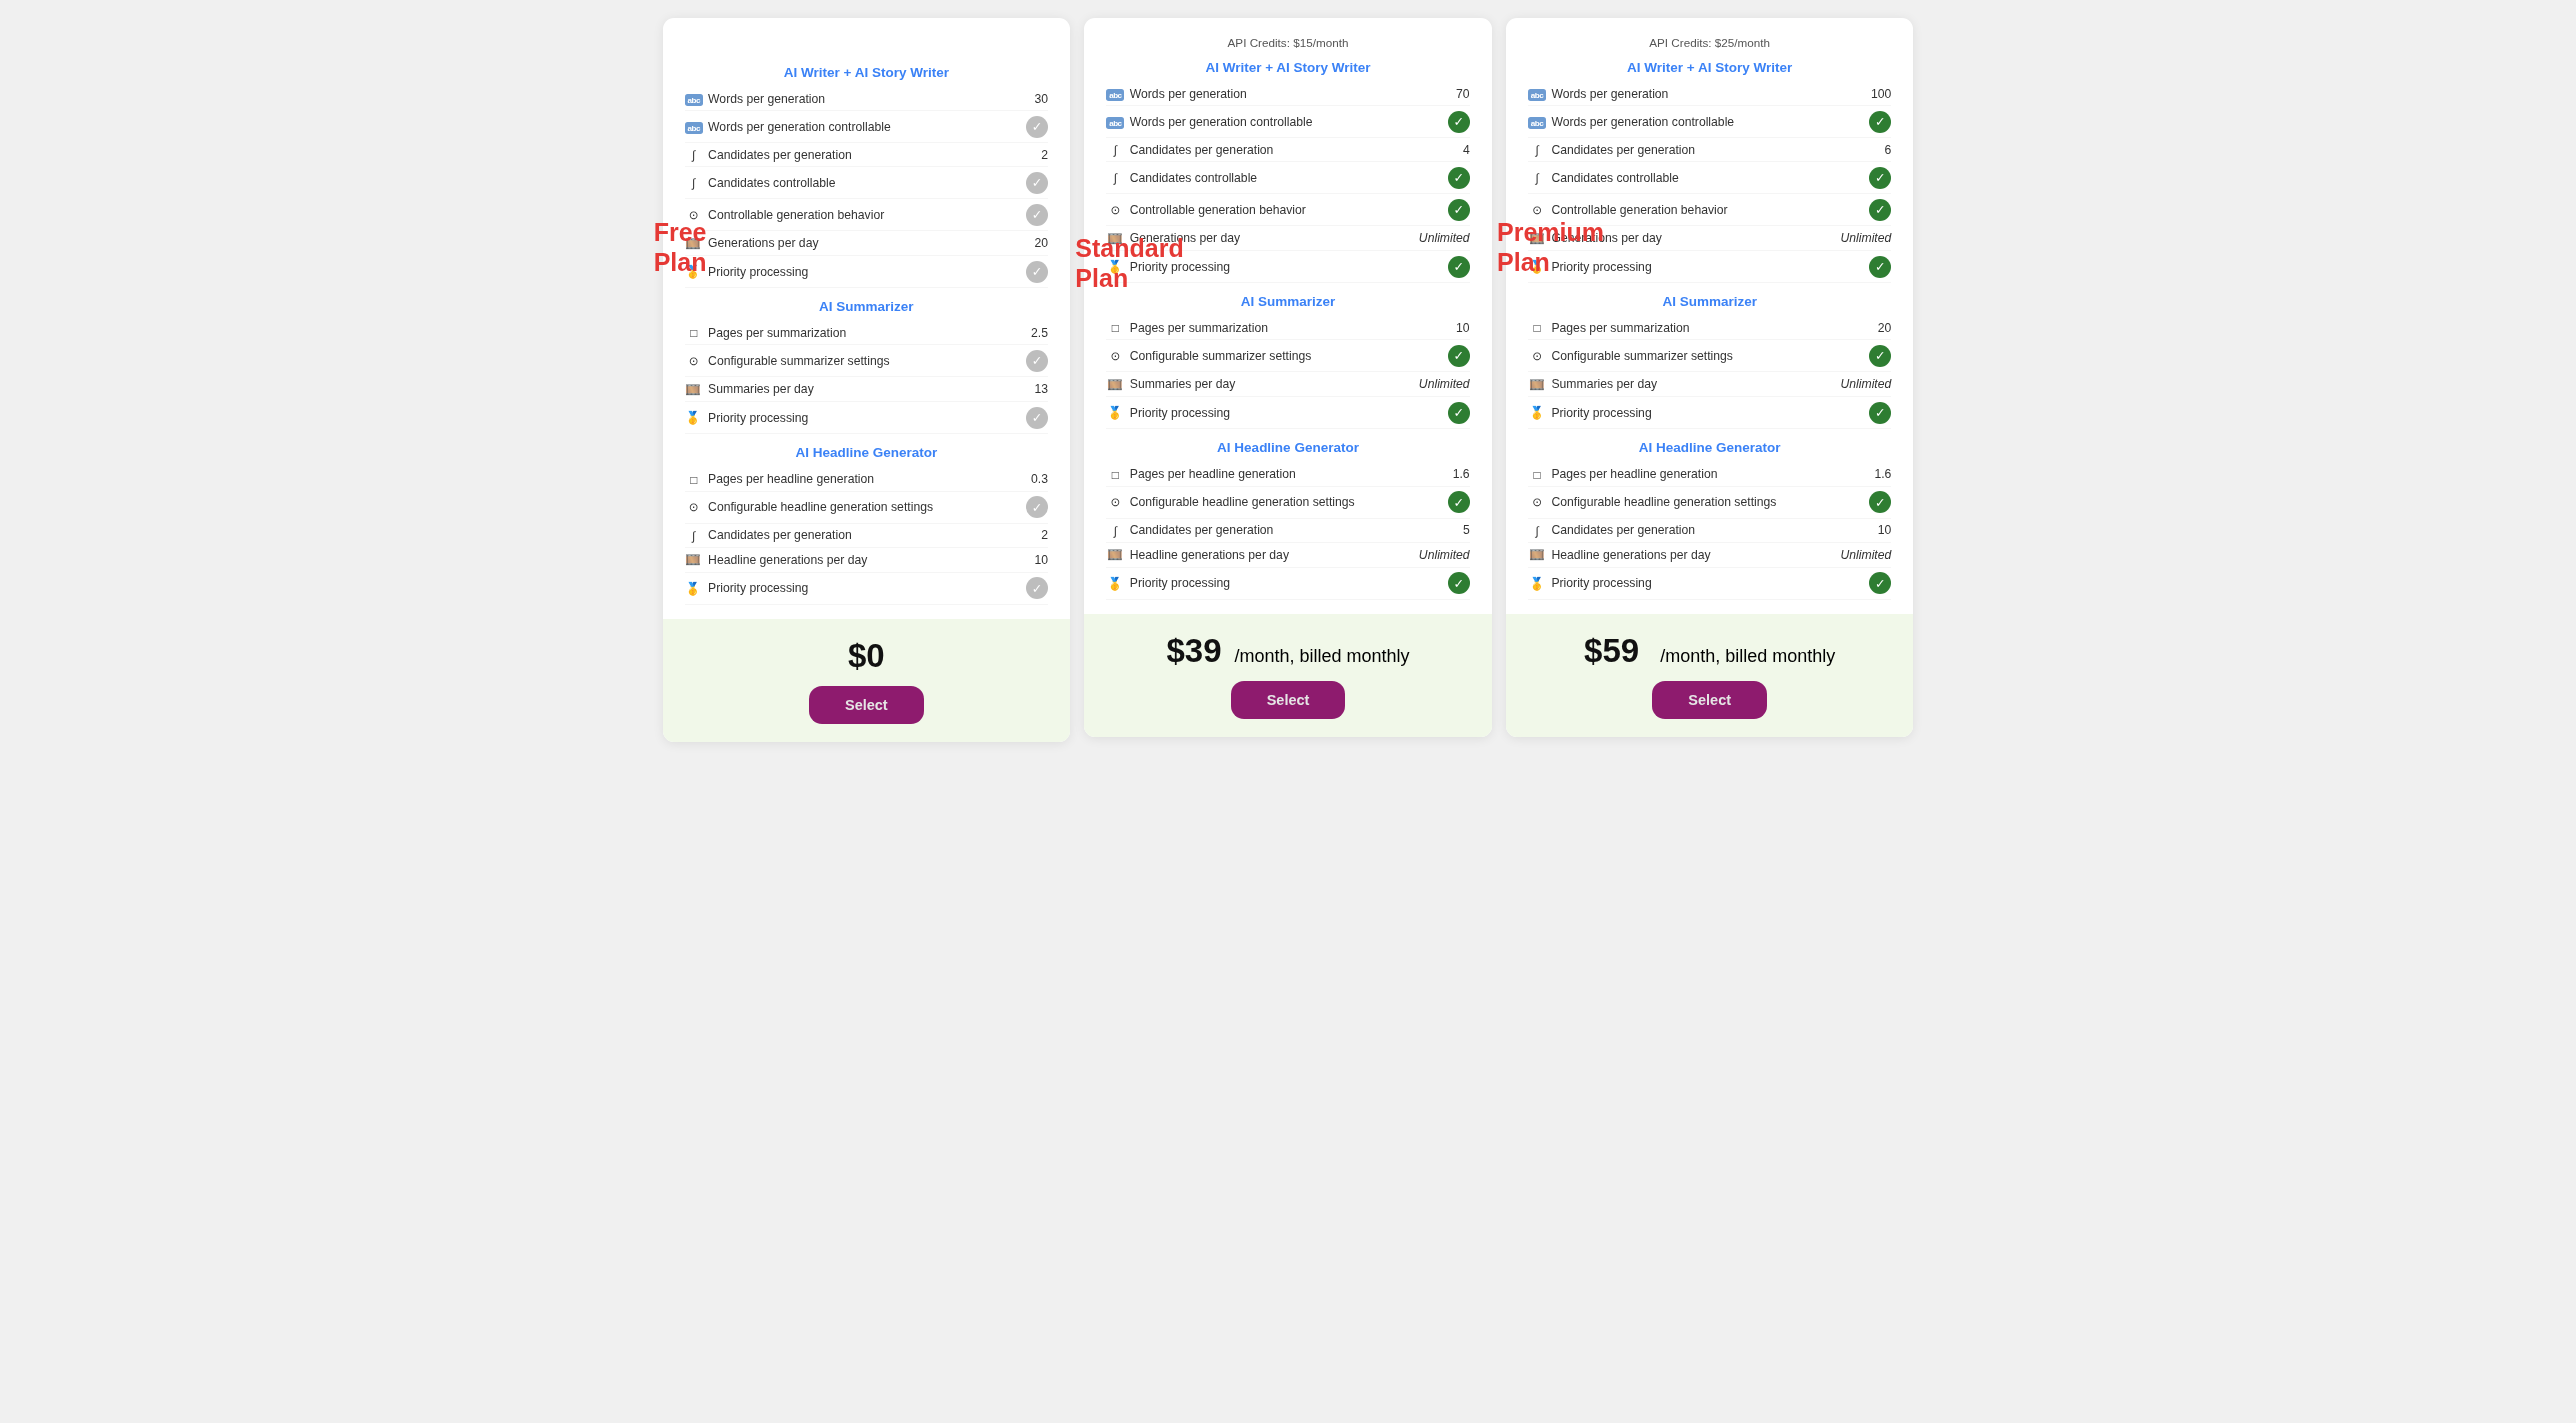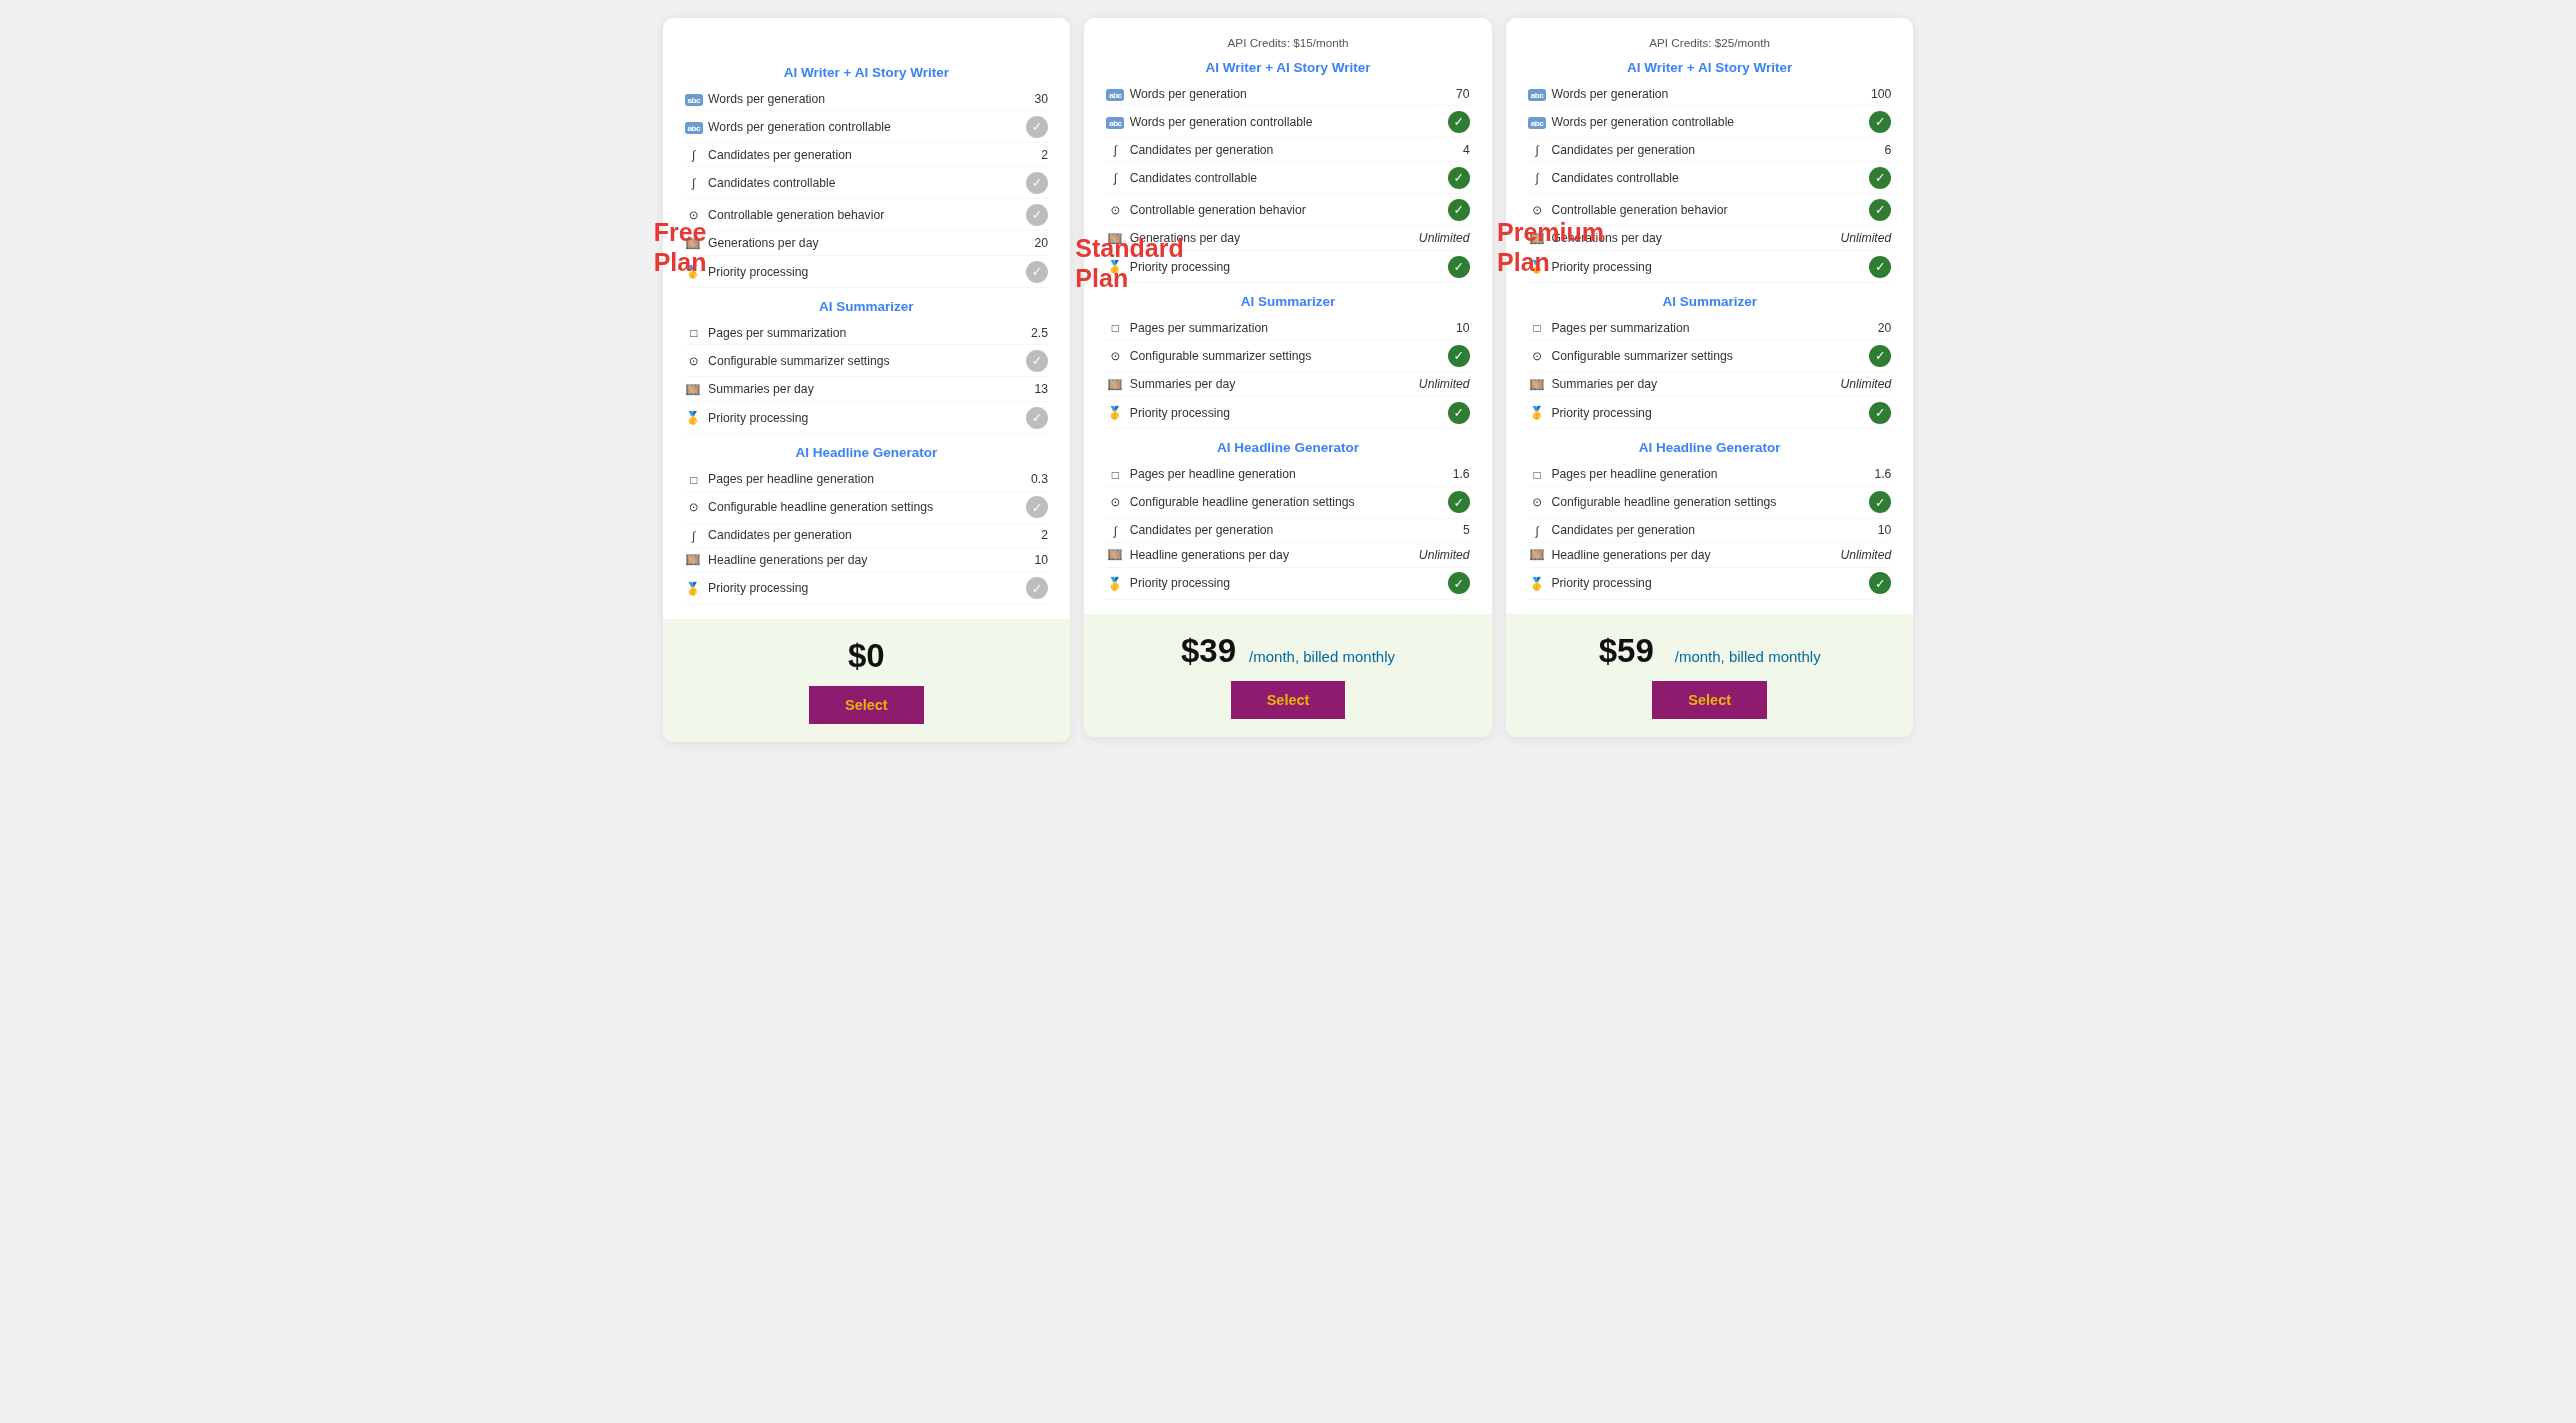--- a/index.html
+++ b/index.html
@@ -110,29 +110,29 @@
       flex-direction: column;
       align-items: center;
       gap: 11px;
     }
     .price-display {
       font-size: 33px;
       font-weight: 700;
       color: #111;
     }
     .price-sub {
-      font-size: 15px;
+      font-size: 18px;
       font-weight: 400;
-      color: #0369a1;
+      color: #000000;
     }
     .select-btn {
       background: #8e1b6e;
-      color: #eab308;
+      color: #e5e5e5;
       border: none;
-      border-radius: 0;
+      border-radius: 13px;
       padding: 11px 36px;
       font-size: 14.5px;
       font-weight: 600;
       cursor: pointer;
     }
     .annotation-text {
       font-size: 18px;
       font-weight: 700;
       color: #e53935;
       line-height: 1.2;

